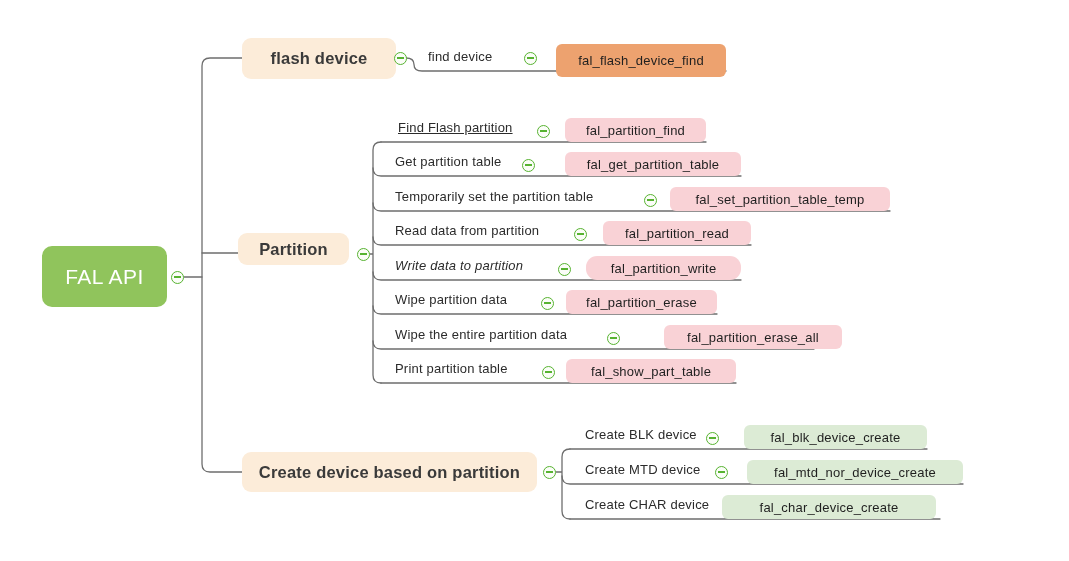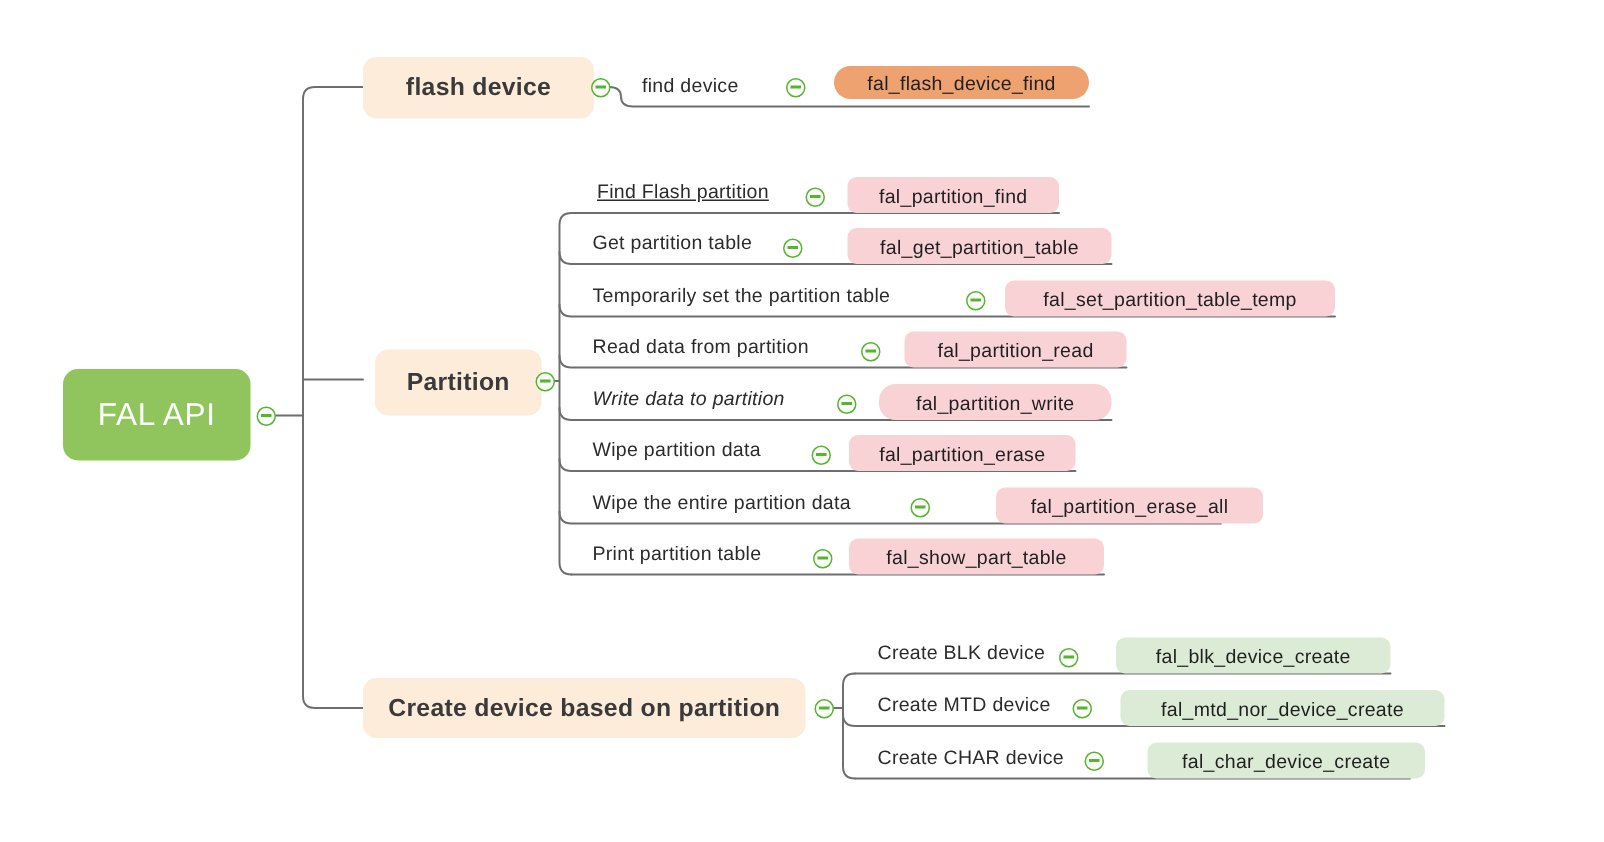--- a/index.html
+++ b/index.html
@@ -66,23 +66,23 @@
   </svg>
 
   <div class="node root-node" style="left:42px;top:246px;width:125px;height:61px;">FAL API</div>
   <span class="collapse" style="left:170.5px;top:270.5px;"></span>
 
   <div class="node branch-node" style="left:242px;top:38px;width:154px;height:41px;">flash device</div>
   <span class="collapse" style="left:393.5px;top:51.5px;"></span>
 
   <div class="text-label" style="left:428px;top:49px;">find device</div>
   <span class="collapse" style="left:523.5px;top:51.5px;"></span>
-  <div class="node leaf-box leaf-orange" style="left:556px;top:44px;width:170px;height:22px;border-radius:11px;">fal_flash_device_find</div>
+  <div class="node leaf-box leaf-orange" style="left:556px;top:44px;width:170px;height:33px;">fal_flash_device_find</div>
 
-  <div class="node branch-node" style="left:250px;top:233px;width:111px;height:44px;">Partition</div>
+  <div class="node branch-node" style="left:238px;top:233px;width:111px;height:32px;">Partition</div>
   <span class="collapse" style="left:356.5px;top:247.5px;"></span>
 
   <div class="text-label" style="left:398px;top:120px;text-decoration:underline;">Find Flash partition</div>
   <div class="text-label" style="left:395px;top:154px;">Get partition table</div>
   <div class="text-label" style="left:395px;top:189px;">Temporarily set the partition table</div>
   <div class="text-label" style="left:395px;top:223px;">Read data from partition</div>
   <div class="text-label" style="left:395px;top:258px;font-style:italic;">Write data to partition</div>
   <div class="text-label" style="left:395px;top:292px;">Wipe partition data</div>
   <div class="text-label" style="left:395px;top:327px;">Wipe the entire partition data</div>
   <div class="text-label" style="left:395px;top:361px;">Print partition table</div>
@@ -111,15 +111,15 @@
   <div class="text-label" style="left:585px;top:427px;">Create BLK device</div>
   <div class="text-label" style="left:585px;top:462px;">Create MTD device</div>
   <div class="text-label" style="left:585px;top:497px;">Create CHAR device</div>
 
   <span class="collapse" style="left:705.5px;top:431.5px;"></span>
   <span class="collapse" style="left:714.5px;top:465.5px;"></span>
   <span class="collapse" style="left:722.5px;top:500.5px;"></span>
 
   <div class="node leaf-box leaf-green" style="left:744px;top:425px;width:183px;height:24px;">fal_blk_device_create</div>
   <div class="node leaf-box leaf-green" style="left:747px;top:460px;width:216px;height:24px;">fal_mtd_nor_device_create</div>
-  <div class="node leaf-box leaf-green" style="left:765px;top:495px;width:185px;height:24px;">fal_char_device_create</div>
+  <div class="node leaf-box leaf-green" style="left:722px;top:495px;width:214px;height:24px;">fal_char_device_create</div>
 
 </div>
 
 </body></html>

